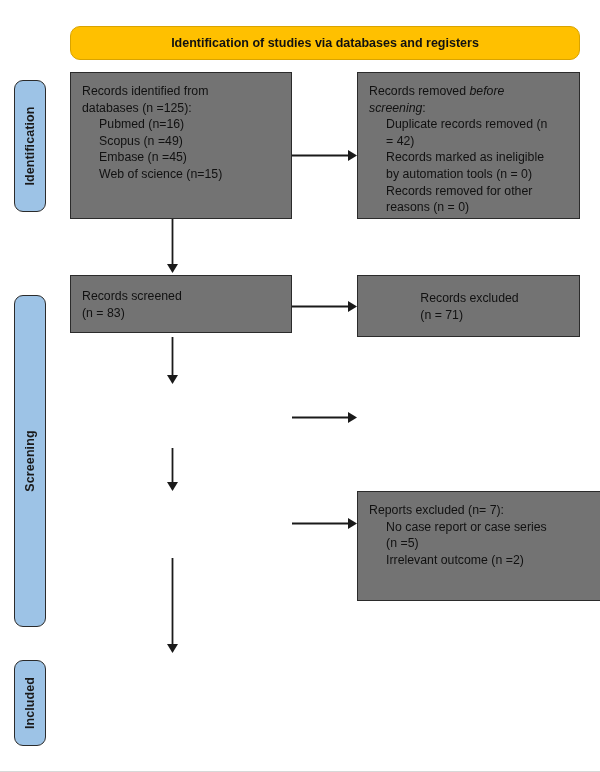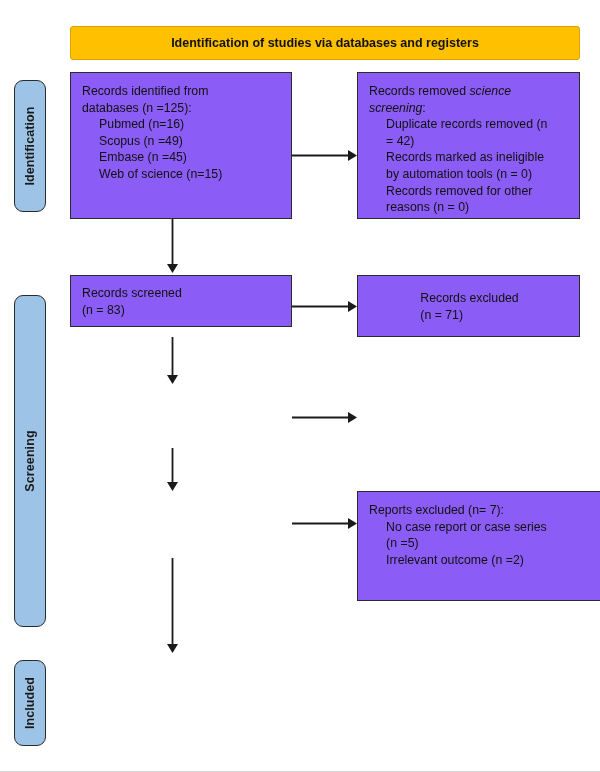--- a/index.html
+++ b/index.html
@@ -39,37 +39,37 @@
     font-weight: bold;
     color: #1a1a1a;
     letter-spacing: 0.1px;
   }
 
   
   .banner {
     position: absolute;
     background: #ffc000;
     border: 1.4px solid #d9a300;
-    border-radius: 3px;
+    border-radius: 10px;
     box-sizing: border-box;
     display: flex;
     align-items: center;
     justify-content: center;
   }
   .banner .banner-label {
     font-size: 12.5px;
     font-weight: bold;
     color: #111111;
     text-align: center;
   }
 
   
   .flow-box {
     position: absolute;
-    background: #8b5cf6;
+    background: #737373;
     border: 1.6px solid #2b2b2b;
     box-sizing: border-box;
     padding: 10px 9px 8px 11px;
   }
   .flow-box .box-text {
     font-size: 12.3px;
     line-height: 16.6px;
     color: #111111;
     white-space: pre-wrap;
   }
@@ -104,38 +104,38 @@
 
   <div class="phase-pill" style="left:14px; top:660px; width:32px; height:86px;">
     <span class="pill-label">Included</span>
   </div>
 
   <div class="flow-box" style="left:70px; top:72px; width:222px; height:147px;">
     <div class="box-text">Records identified from<br>databases (n =125):<br>     Pubmed (n=16)<br>     Scopus (n =49)<br>     Embase (n =45)<br>     Web of science (n=15)</div>
   </div>
 
   <div class="flow-box" style="left:357px; top:72px; width:223px; height:147px;">
-    <div class="box-text">Records removed <span class="ital">science</span><br><span class="ital">screening</span>:<br>     Duplicate records removed (n<br>     = 42)<br>     Records marked as ineligible<br>     by automation tools (n = 0)<br>     Records removed for other<br>     reasons (n = 0)</div>
+    <div class="box-text">Records removed <span class="ital">before</span><br><span class="ital">screening</span>:<br>     Duplicate records removed (n<br>     = 42)<br>     Records marked as ineligible<br>     by automation tools (n = 0)<br>     Records removed for other<br>     reasons (n = 0)</div>
   </div>
 
   <div class="conn" style="left:292px; top:147px; width:66px; height:17px;">
     <svg width="66" height="17" viewBox="0 0 66 17">
       <line x1="0" y1="8.5" x2="56" y2="8.5" stroke="#1a1a1a" stroke-width="1.8"></line>
       <polygon points="56,3 65,8.5 56,14" fill="#1a1a1a"></polygon>
     </svg>
   </div>
 
   <div class="conn" style="left:164px; top:219px; width:17px; height:55px;">
     <svg width="17" height="55" viewBox="0 0 17 55">
       <line x1="8.5" y1="0" x2="8.5" y2="45" stroke="#1a1a1a" stroke-width="1.8"></line>
       <polygon points="3,45 14,45 8.5,54" fill="#1a1a1a"></polygon>
     </svg>
   </div>
 
-  <div class="flow-box v-center" style="left:70px; top:275px; width:222px; height:52px;">
+  <div class="flow-box v-center" style="left:70px; top:275px; width:222px; height:58px;">
     <div class="box-text">Records screened<br>(n = 83)</div>
   </div>
 
   <div class="flow-box v-center" style="left:357px; top:275px; width:223px; height:62px;justify-content:center;">
     <div class="box-text">Records excluded<br>(n = 71)</div>
   </div>
 
   <div class="conn" style="left:292px; top:298px; width:66px; height:17px;">
     <svg width="66" height="17" viewBox="0 0 66 17">
       <line x1="0" y1="8.5" x2="56" y2="8.5" stroke="#1a1a1a" stroke-width="1.8"></line>

